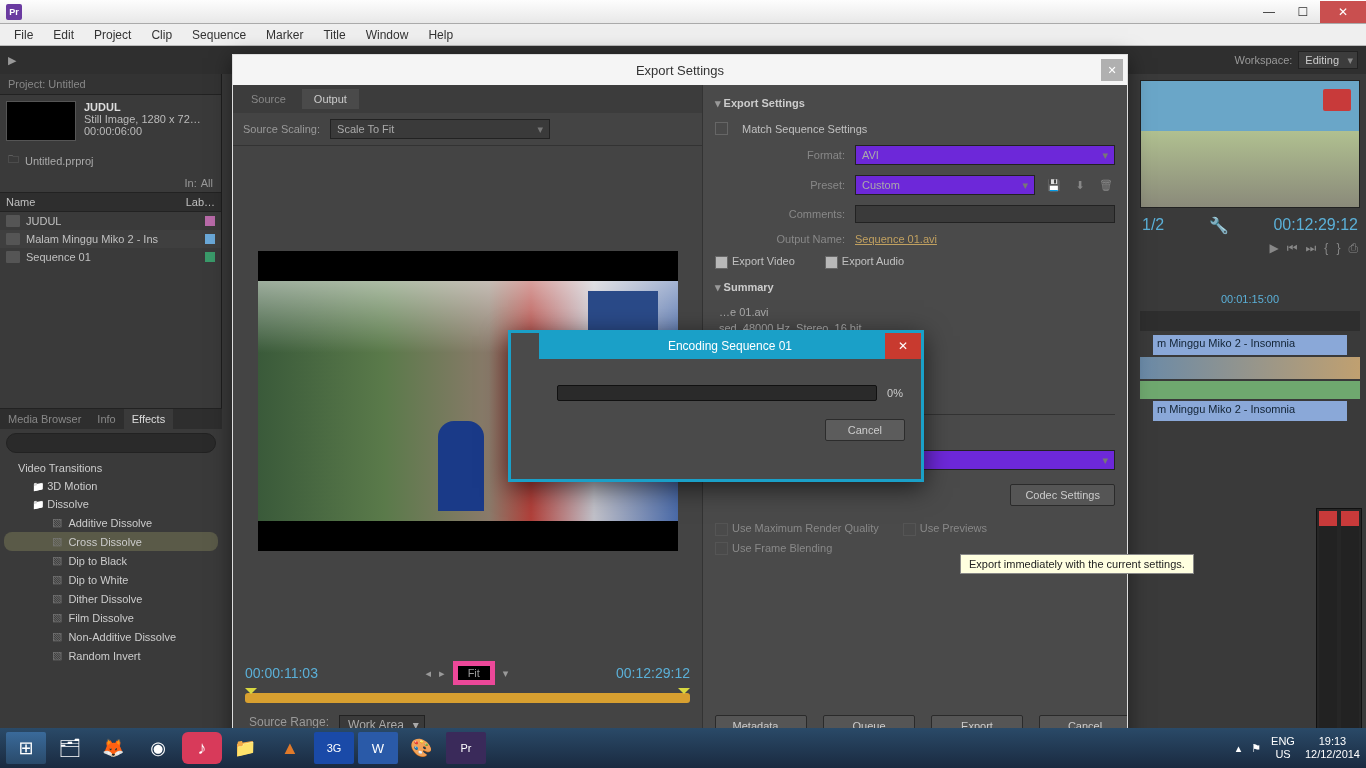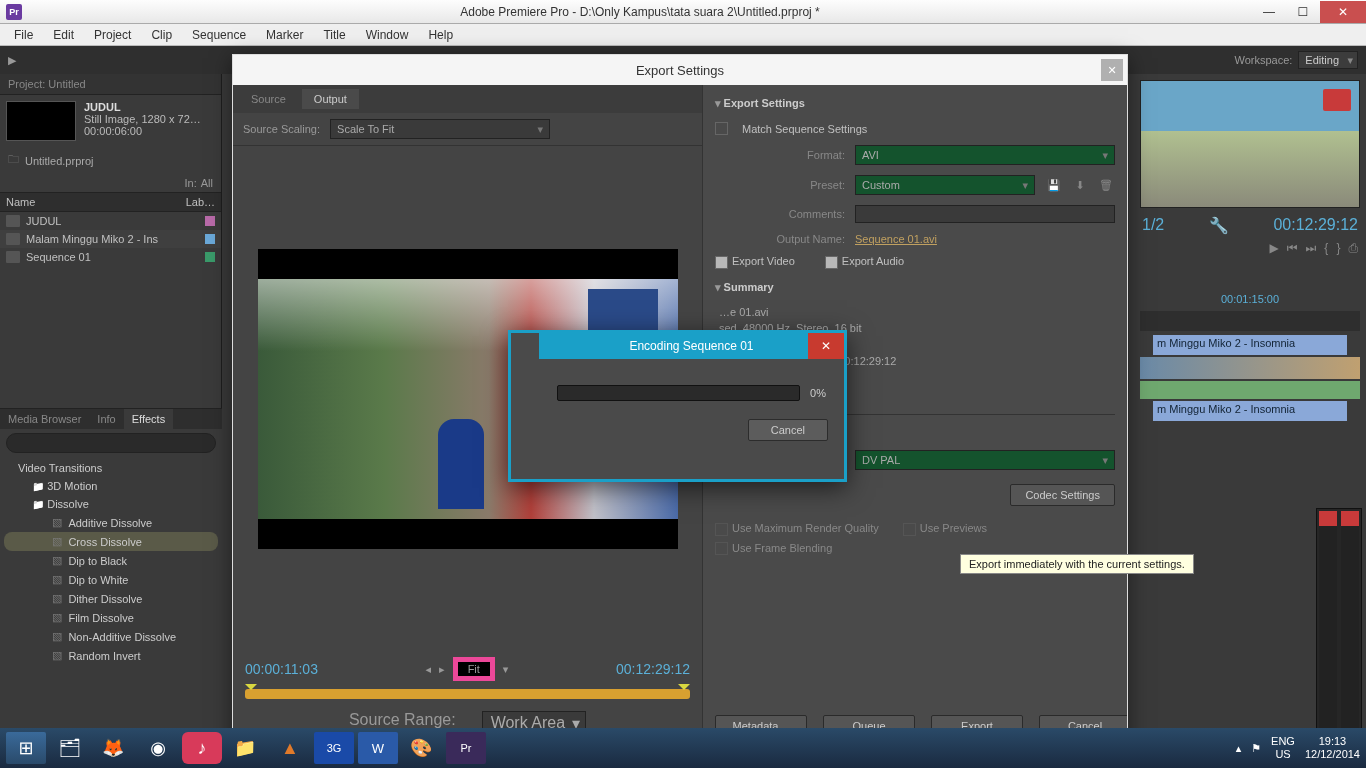--- a/index.html
+++ b/index.html
@@ -99,32 +99,32 @@
 .preview .photo::before{content:"";position:absolute;right:20px;top:10px;width:70px;height:50px;background:#2a4a88;}
 .preview .photo::after{content:"";position:absolute;left:180px;top:140px;width:46px;height:90px;background:#1a3a88;border-radius:16px 16px 0 0;}
 .timebar{padding:6px 12px;}
 .timebar .row{display:flex;justify-content:space-between;align-items:center;color:#5bb0d8;font-size:14px;}
 .timebar .mid{color:#999;font-size:11px;display:flex;gap:8px;align-items:center;}
 .timebar .mid .fit{background:#000000;border:5px solid #ec4899;padding:1px 10px;}
 .slider{height:10px;background:#d8a030;margin:8px 0;border-radius:3px;position:relative;}
 .slider::before,.slider::after{content:"";position:absolute;top:-5px;width:0;height:0;border:6px solid transparent;}
 .slider::before{left:0;border-top-color:#d8d840;}
 .slider::after{right:0;border-top-color:#d8d840;}
-.srange{display:flex;justify-content:center;gap:26px;font-size:16px;color:#999;padding:4px;}
+.srange{display:flex;gap:10px;font-size:12px;color:#999;padding:4px;}
 .srange .dd{background:#3a3a3a;border:1px solid #222;padding:2px 20px 2px 8px;position:relative;color:#aaa;}
 .srange .dd::after{content:"▾";position:absolute;right:5px;}
 
 
 .mright{flex:1; padding:8px 12px; font-size:11px; display:flex; flex-direction:column; gap:6px; overflow:hidden;}
 .sect-title{color:#ccc;font-weight:bold; padding:4px 0;}
 .sect-title::before{content:"▾ "; color:#999;}
 .kv{display:flex; align-items:center; gap:10px; margin:2px 0;}
 .kv label{width:130px; text-align:right; color:#888;}
 .kv .val{flex:1;}
-.kv .dd{background:#14532d;border:1px solid #222;padding:3px 6px;color:#aaa;position:relative; min-width:150px;display:inline-block;}
+.kv .dd{background:#6d28d9;border:1px solid #222;padding:3px 6px;color:#aaa;position:relative; min-width:150px;display:inline-block;}
 .kv .dd::after{content:"▾";position:absolute;right:6px;color:#777;}
 .kv .txt{background:#3a3a3a;border:1px solid #222;padding:3px 6px;color:#aaa;min-width:190px;display:inline-block;height:18px;}
 .kv .link{color:#c0a060;text-decoration:underline;}
 .kv .cb{width:13px;height:13px;border:1px solid #666;display:inline-block;margin-right:4px;vertical-align:middle;}
 .kv .cb.on{background:#b8b8b8;}
 .iconset{display:inline-flex;gap:8px;color:#888;}
 .iconset span{width:18px;text-align:center;}
 
 .summary{color:#aaa; line-height:1.5; padding-left:4px;}
 .codec-foot{display:flex;justify-content:flex-end;padding-top:6px;}
@@ -136,21 +136,21 @@
 .footer-btns{display:flex;gap:16px;justify-content:flex-start;margin-top:auto;padding-top:10px;}
 .footer-btns .btn{min-width:92px;text-align:center;}
 
 .ftp-tab{display:flex;gap:4px;border-bottom:1px solid #333;margin-top:4px;}
 .ftp-tab span{padding:3px 12px;background:#3c3c3c;color:#aaa;font-size:11px;}
 
 
 .tooltip{position:absolute; background:#ffffe0; color:#222; border:1px solid #888; padding:3px 8px; font-size:11px; left:960px; top:508px; z-index:50; white-space:nowrap;}
 
 
-.encode { position:absolute; left:508px; top:284px; width:339px; height:152px; background:#4a4a4a; border:3px solid #1aa0c8; z-index:60; box-shadow:0 6px 24px rgba(0,0,0,.6);padding-left:28px;}
+.encode { position:absolute; left:508px; top:284px; width:416px; height:152px; background:#4a4a4a; border:3px solid #1aa0c8; z-index:60; box-shadow:0 6px 24px rgba(0,0,0,.6);padding-left:28px;}
 .encode .etitle{height:26px;background:#1aa0c8;color:#fff;display:flex;align-items:center;justify-content:center;font-size:12px;position:relative;}
 .encode .etitle .x{position:absolute;right:0;top:0;width:36px;height:26px;background:#c83a2f;color:#fff;display:flex;align-items:center;justify-content:center;}
 .encode .pbar-wrap{display:flex;align-items:center;gap:10px;padding:26px 18px 8px;}
 .encode .pbar{flex:1;height:16px;background:#2a2a2a;border:1px solid #111;border-radius:2px;}
 .encode .pct{color:#ccc;font-size:11px;}
 .encode .efoot{display:flex;justify-content:flex-end;padding:10px 16px;}
 .encode .efoot .btn{background:#5c5c5c;border:1px solid #2c2c2c;padding:4px 22px;}
 
 
 .taskbar { position:absolute; left:0; right:0; bottom:0; height:40px; background:linear-gradient(#2a4a68,#1a2a40); display:flex; align-items:center; padding:0 6px; gap:4px;}
@@ -159,21 +159,20 @@
 .taskbar .sys{margin-left:auto;display:flex;align-items:center;gap:10px;color:#fff;font-size:11px;}
 .taskbar .sys .col{text-align:center;line-height:1.2;}
 </style>
 </head>
 <body>
 
 <div class="titlebar">
   <div class="left">
       <span class="appicon">Pr</span>
     </div>
-  <div class="title">Adobe Premiere Pro - D:\Only Kampus\tata suara 2\Untitled.prproj *</div>
   <div class="winbuttons">
     <div class="winbtn min"></div>
     <div class="winbtn max"></div>
     <div class="winbtn close"></div>
   </div>
 </div>
 
 <div class="menubar">
   <span>File</span>
   <span>Edit</span>

